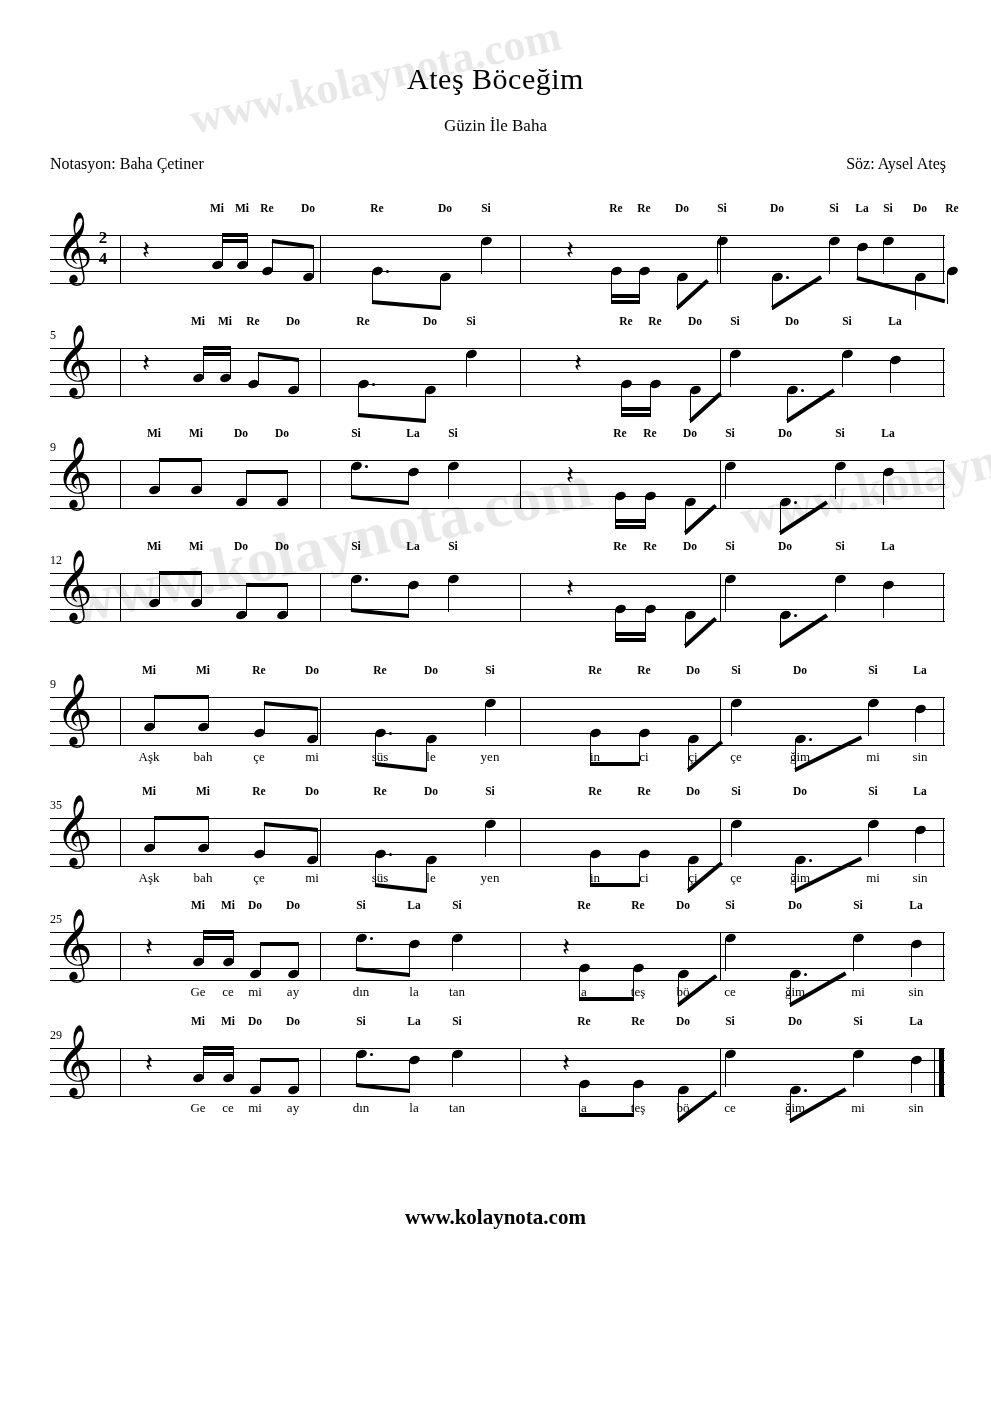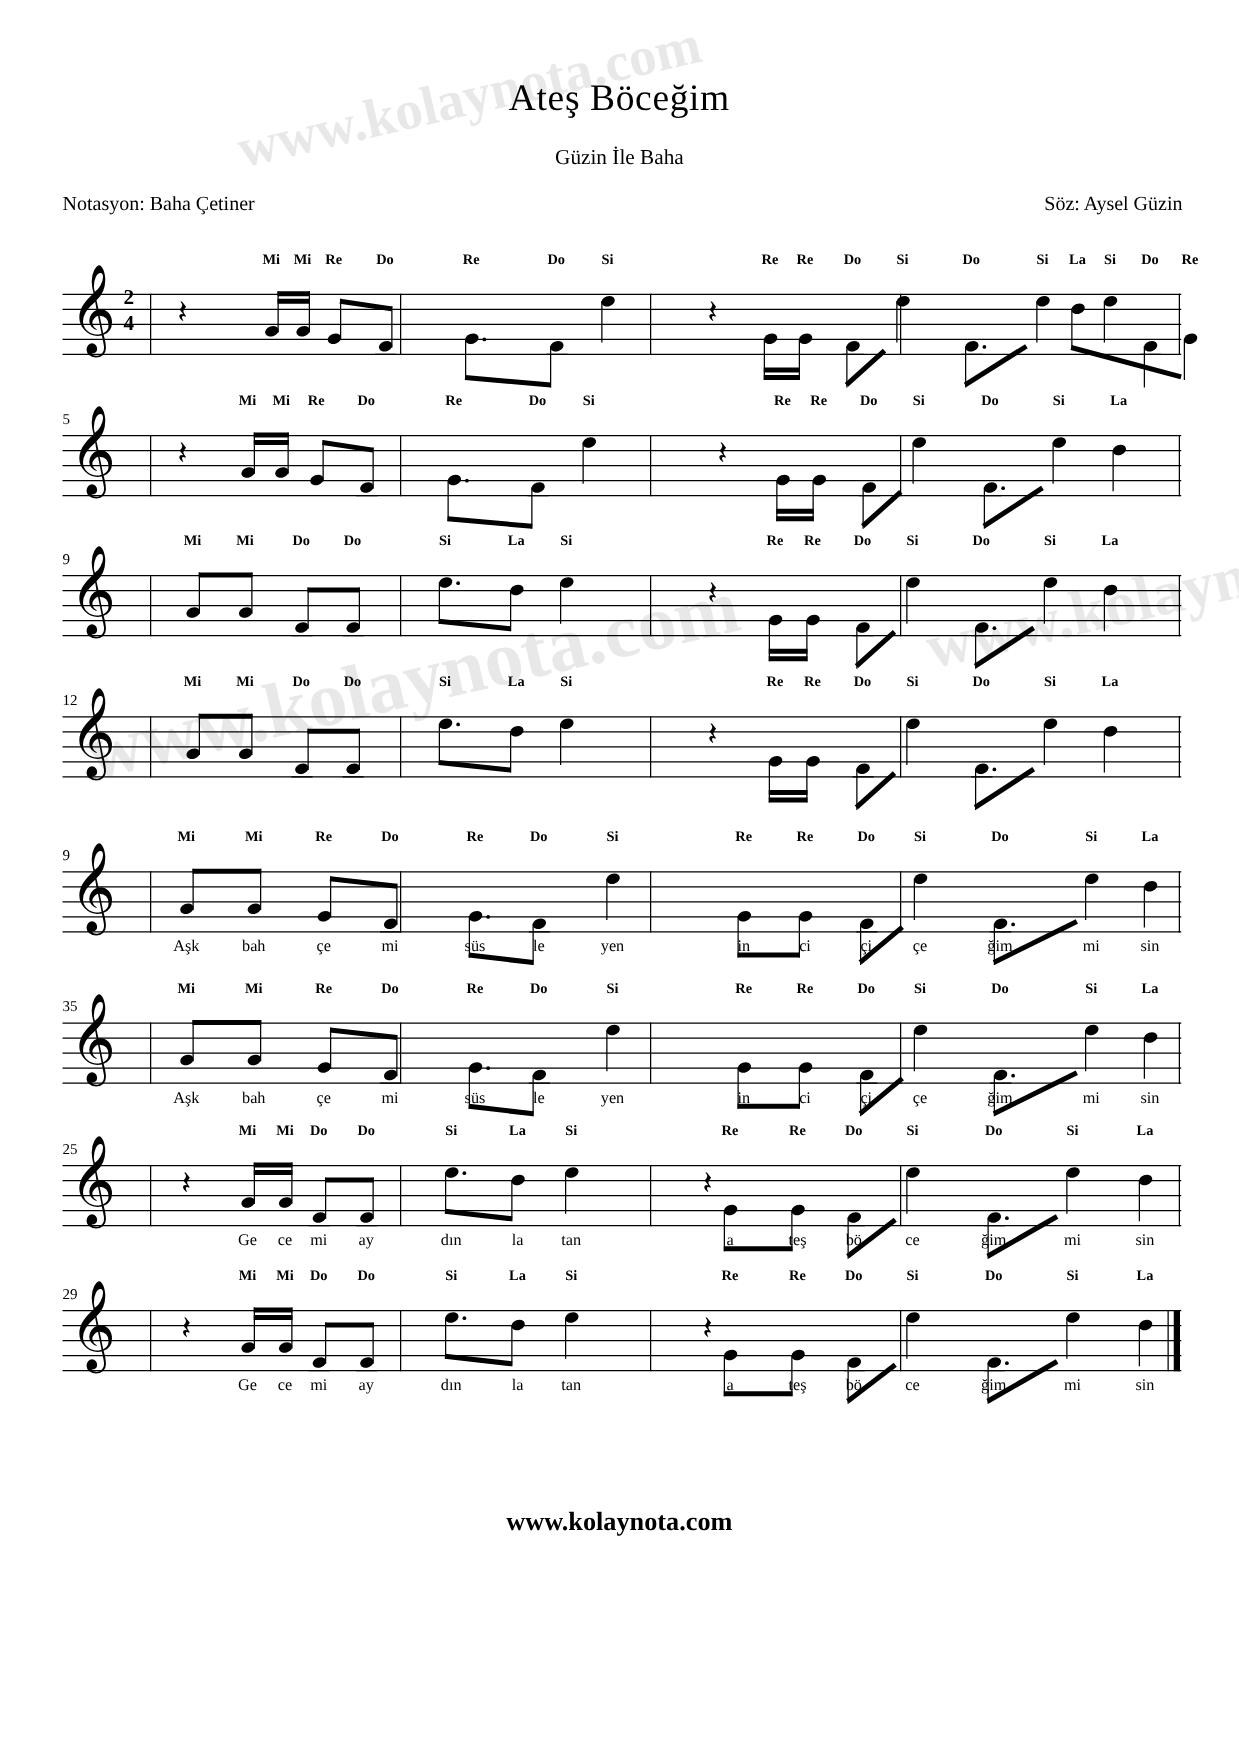--- a/index.html
+++ b/index.html
@@ -239,21 +239,21 @@
 
 <div class="sheet">
 
   <div class="wm wm1">www.kolaynota.com</div>
   <div class="wm wm2">www.kolaynota.com</div>
   <div class="wm wm3">www.kolaynota.com</div>
 
   <div class="title">Ateş Böceğim</div>
   <div class="subtitle">Güzin İle Baha</div>
   <div class="cred-left">Notasyon: Baha Çetiner</div>
-  <div class="cred-right">Söz: Aysel Güzin</div>
+  <div class="cred-right">Söz: Aysel Ateş</div>
 
   <div id="systems-root">
       <div class="system" style="top: 235px;">
         <div class="staff">
           <div class="line"></div>
           <div class="line"></div>
           <div class="line"></div>
           <div class="line"></div>
           <div class="line"></div>
         </div>

